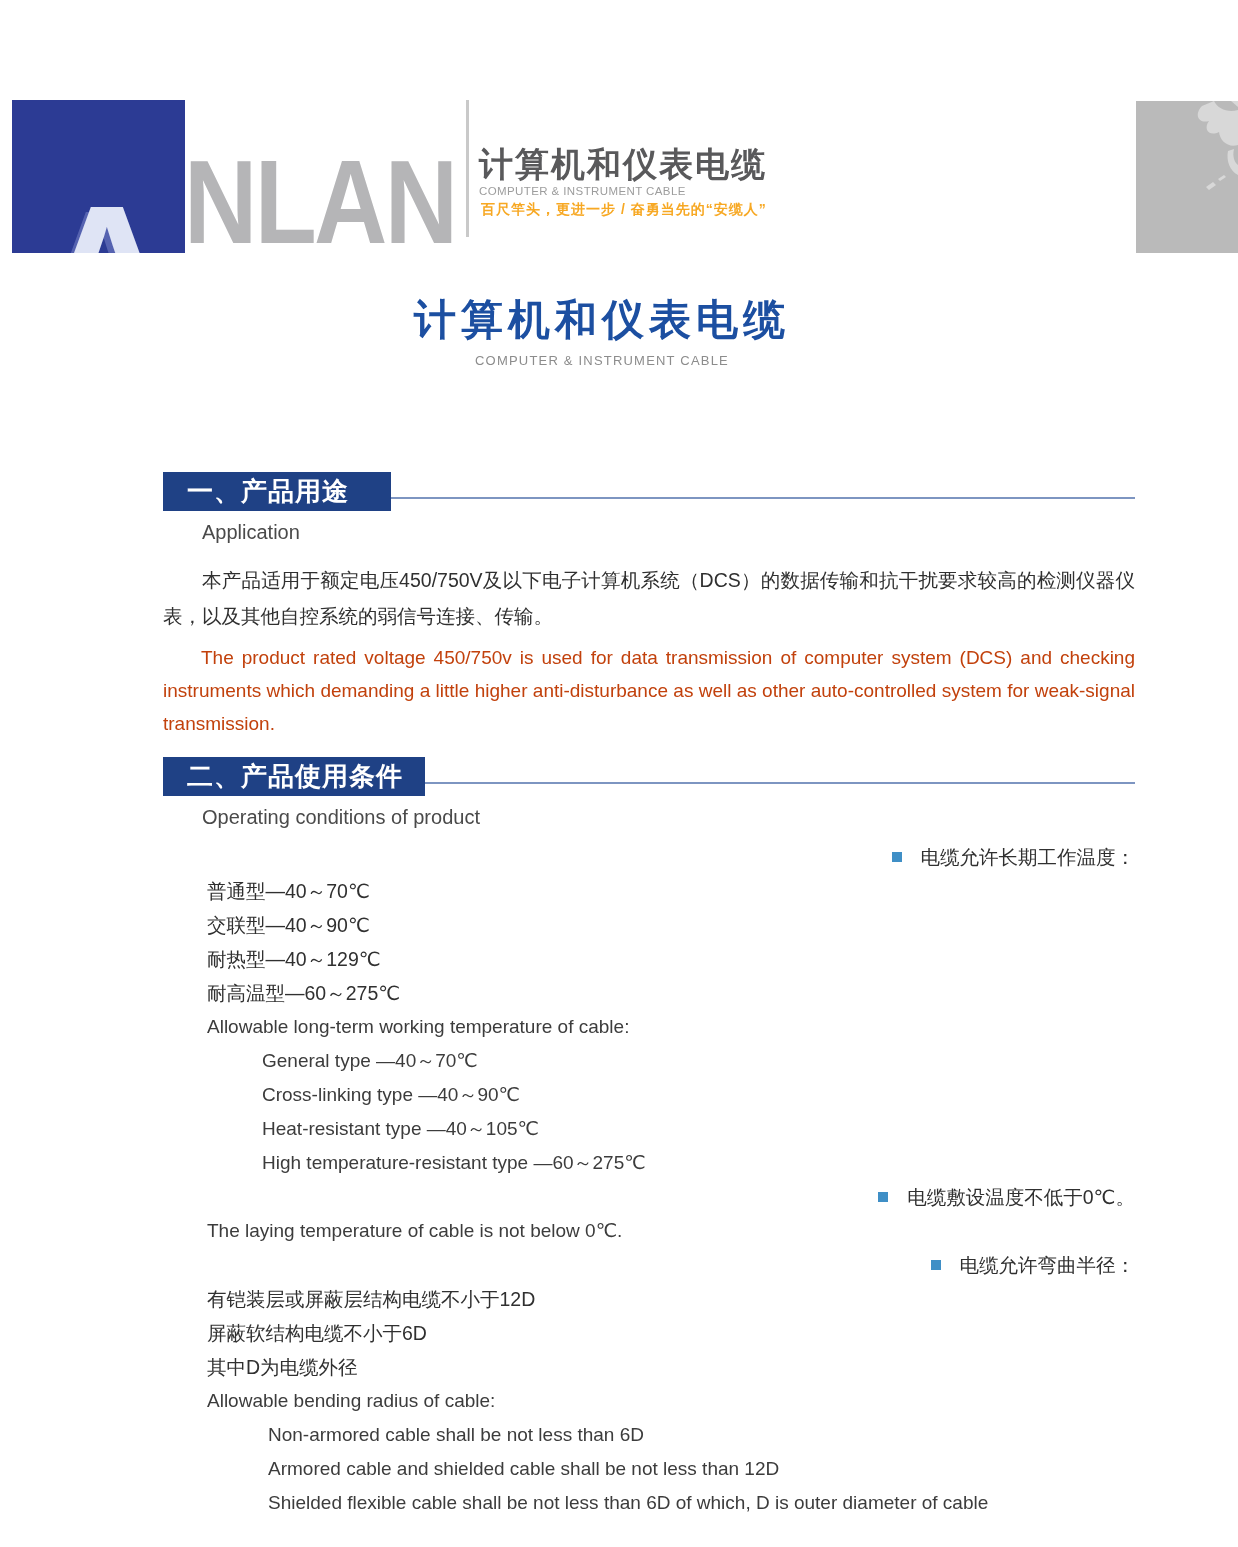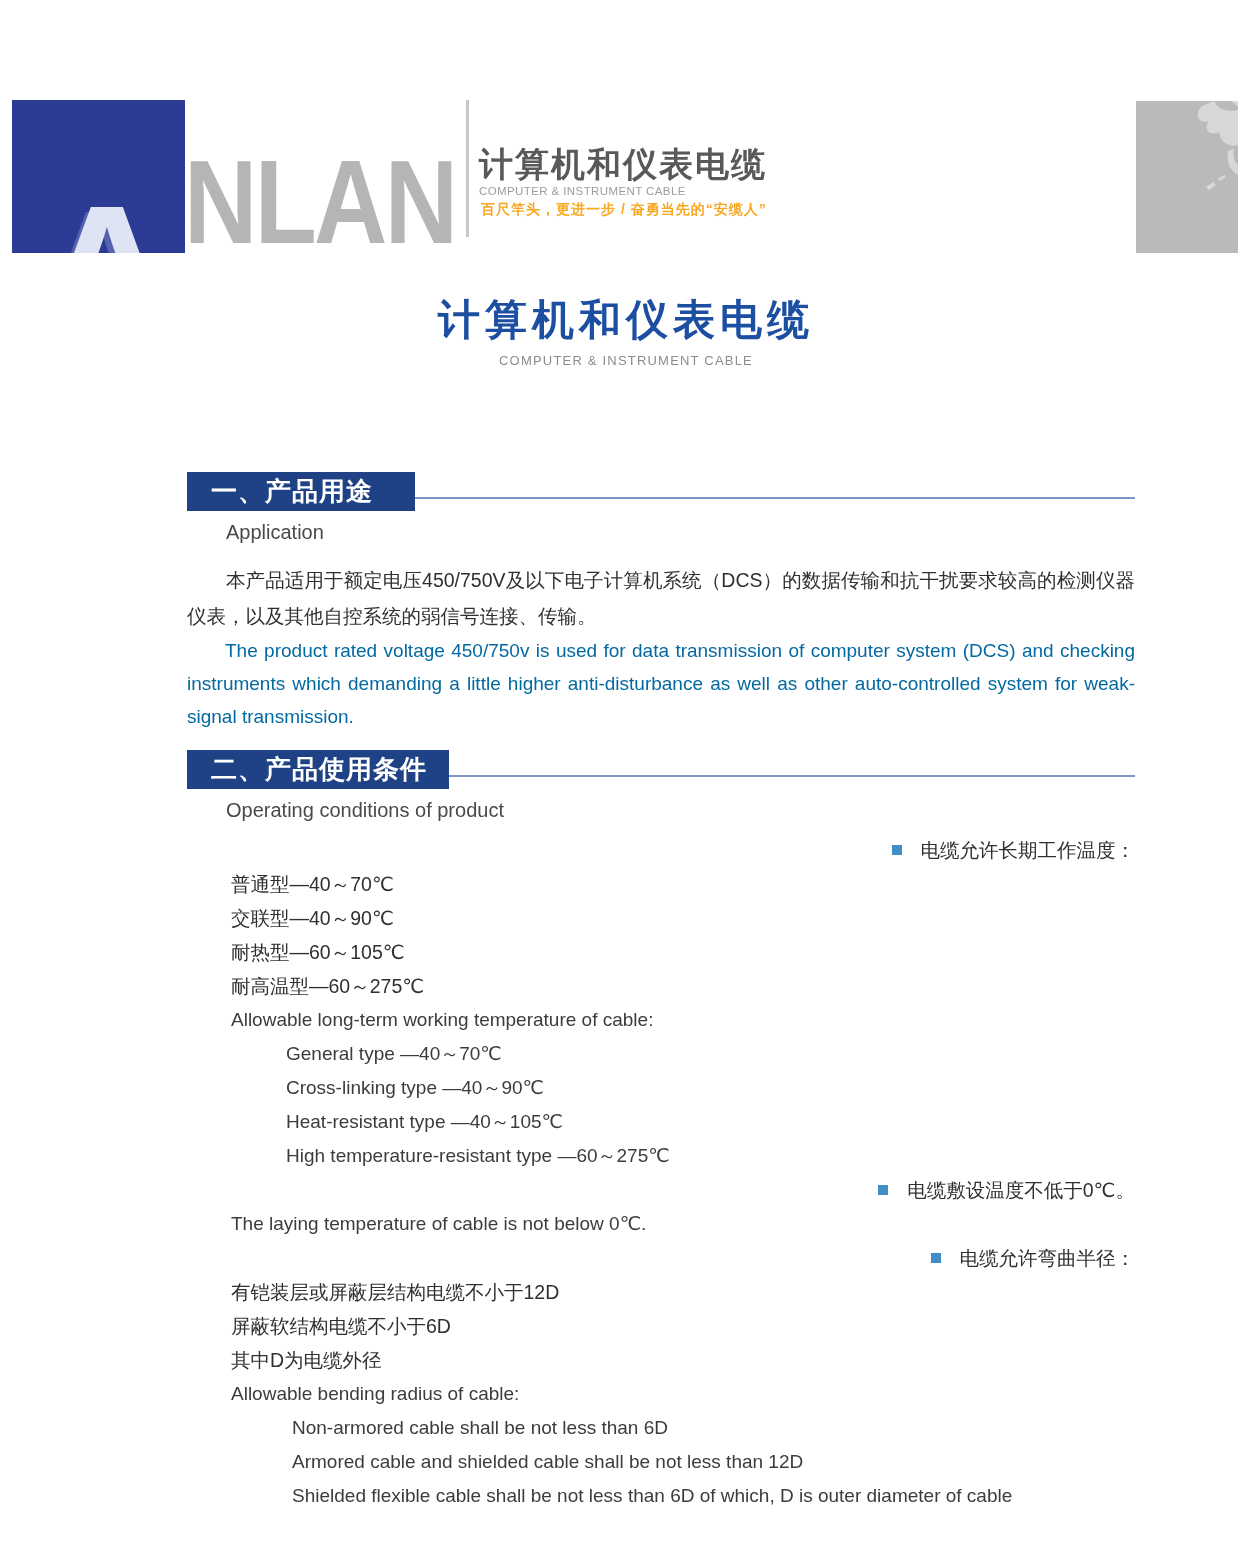--- a/index.html
+++ b/index.html
@@ -3,21 +3,20 @@
 <meta charset="utf-8">
 <style>
   html,body{margin:0;padding:0;background:#ffffff;}
   .page{
     position:relative;
     width:1238px;height:1547px;
     background:#ffffff;
     font-family:"Liberation Sans","DejaVu Sans",sans-serif;
     overflow:hidden;
     box-sizing:border-box;
-    padding-left:24px;
   }
   
   .logo-square{
     position:absolute;left:12px;top:100px;width:173px;height:153px;
     background:#2c3b94;overflow:hidden;
   }
   .logo-a{
     position:absolute;left:27px;top:77px;
     font-size:188px;line-height:1;font-weight:bold;
     color:#dfe4f5;
@@ -75,21 +74,21 @@
   .sub-label{
     margin:8px 103px 0 202px;
     font-size:20px;color:#4a4a4a;line-height:26px;
   }
   
   .para{margin:0 103px 0 163px;text-align:justify;}
   .para-cn{
     margin-top:17px;font-size:19.5px;color:#303030;line-height:36px;text-indent:2em;
   }
   .para-en{
-    font-size:19px;color:#0369a1;line-height:33px;text-indent:2em;
+    margin-top:7px;font-size:19px;color:#c2410c;line-height:33px;text-indent:2em;
   }
   
   .cond-list{margin:10px 103px 0 163px;}
   .cond-line{line-height:34px;font-size:19.5px;color:#303030;}
   .cond-line.en{font-size:19px;color:#3c3c3c;}
   .bullet-row{display:flex;justify-content:flex-end;}
   .bullet-sq{
     flex:0 0 auto;width:10px;height:10px;background:#3f8fc6;
     margin:12px 0 0 15px;
   }
@@ -145,21 +144,21 @@
   <div class="sub-label">Operating conditions of product</div>
 
   <div class="cond-list">
 
     <div class="bullet-row cond-line">
       <span class="bullet-sq"></span>
       <span class="bullet-text">电缆允许长期工作温度：</span>
     </div>
     <div class="cond-line ind-1">普通型—40～70℃</div>
     <div class="cond-line ind-1">交联型—40～90℃</div>
-    <div class="cond-line ind-1">耐热型—60～105℃</div>
+    <div class="cond-line ind-1">耐热型—40～129℃</div>
     <div class="cond-line ind-1">耐高温型—60～275℃</div>
     <div class="cond-line en ind-1">Allowable long-term working temperature of cable:</div>
     <div class="cond-line en ind-temp">General type —40～70℃</div>
     <div class="cond-line en ind-temp">Cross-linking type —40～90℃</div>
     <div class="cond-line en ind-temp">Heat-resistant type —40～105℃</div>
     <div class="cond-line en ind-temp">High temperature-resistant type —60～275℃</div>
 
     <div class="bullet-row cond-line">
       <span class="bullet-sq"></span>
       <span class="bullet-text">电缆敷设温度不低于0℃。</span>

